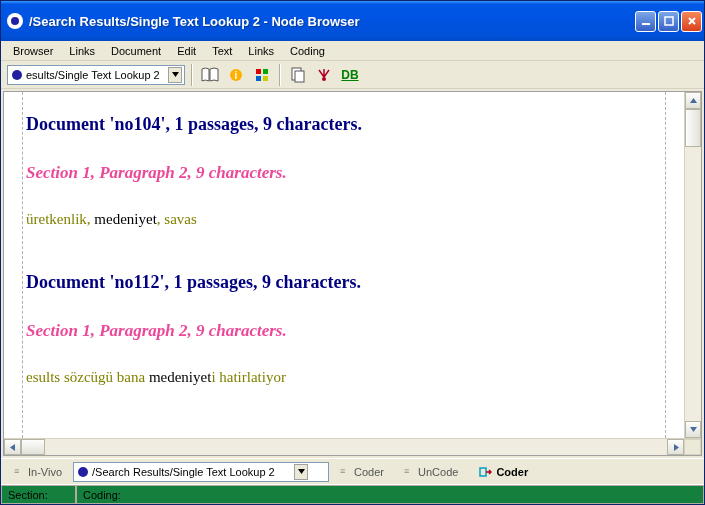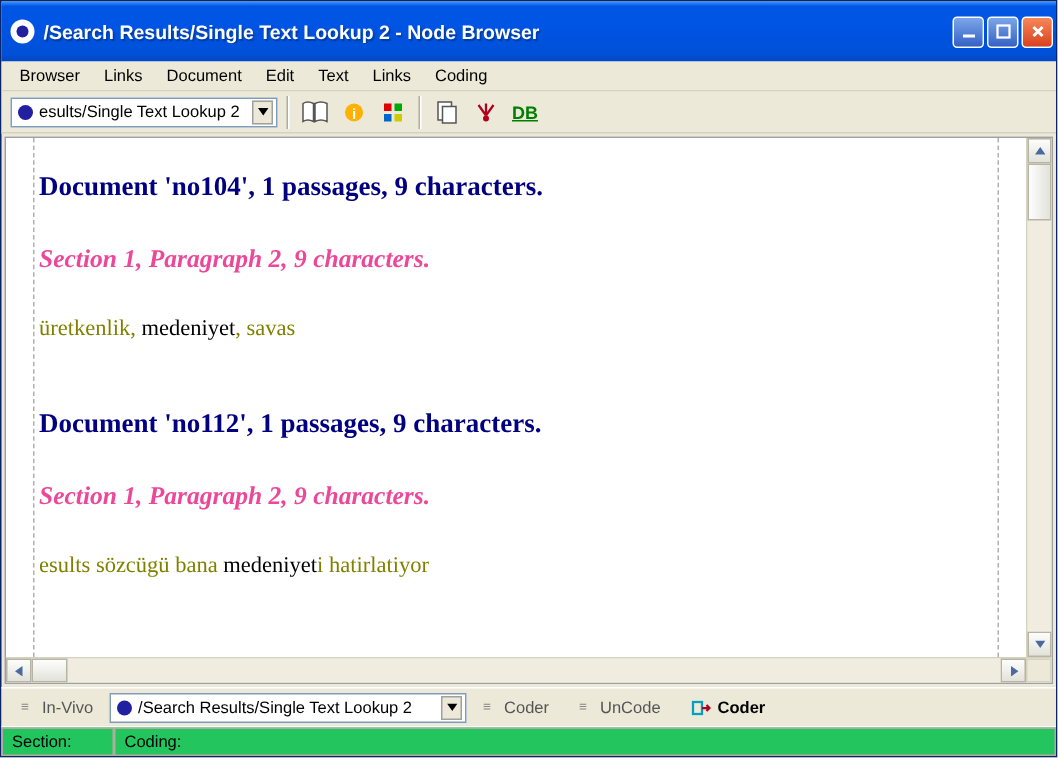--- a/index.html
+++ b/index.html
@@ -39,26 +39,26 @@
   .strack { flex:1; background:#f0ede0; position:relative; }
   .sthumb { position:absolute; left:0; right:0; background:linear-gradient(to right,#fdfdfd,#e2e2da); border:1px solid #b8b4a3; }
   .hscroll { height:17px; background:#ece9d8; border-top:1px solid #d6d2c2; display:flex; }
   .hsbtn { width:17px; background:linear-gradient(to bottom,#fdfdfd,#e2e2da); border:1px solid #b8b4a3; display:flex; align-items:center; justify-content:center; }
   .hstrack { flex:1; background:#f0ede0; position:relative; }
   .hsthumb { position:absolute; top:0; bottom:0; background:linear-gradient(to bottom,#fdfdfd,#e2e2da); border:1px solid #b8b4a3; }
   .bottombar { height:26px; background:#ece9d8; display:flex; align-items:center; padding:0 4px; border-top:1px solid #fff; gap:2px; }
   .bbtn { height:20px; padding:0 8px; display:flex; align-items:center; gap:4px; border:1px solid transparent; color:#555; cursor:default; font-size:11px; }
   .bbtn.enabled { color:#000;font-weight:bold; }
   .bbtn .stripes { display:inline-block; width:10px; line-height:3px; color:#888; font-size:9px; letter-spacing:-1px; }
-  .bcombo { display:flex; align-items:center; background:#fff; border:1px solid #7f9db9; height:20px; padding:0 2px 0 4px; }
+  .bcombo { display:flex; align-items:center; background:#fff; border:1px solid #7f9db9; height:20px; padding:0 20px 0 4px; }
   .bcombo .ci { width:10px; height:10px; background:#2020a0; border-radius:50%; margin-right:4px; }
   .bcombo .ct { font-size:11px; width:200px; white-space:nowrap; overflow:hidden; }
   .bcombo .cd { width:14px; height:16px; background:#ece9d8; border:1px solid #a0a0a0; display:flex; align-items:center; justify-content:center; margin-left:2px; }
   .statusbar { height:20px; background:#ece9d8; border-top:1px solid #fff; display:flex; align-items:stretch; }
-  .spanel { border:1px solid #b0ada0; background:#22c55e; padding:2px 6px; font-size:11px; display:flex; align-items:center; }
+  .spanel { border:1px solid #b0ada0; background:#15803d; padding:2px 6px; font-size:11px; display:flex; align-items:center; }
   .spanel.s1 { width:75px; }
   .spanel.s2 { width:220px; }
   .spanel.s3 { flex:1; }
   svg.tri { width:7px; height:6px; }
   .coder-ic { display:inline-flex; align-items:center; }
 </style>
 </head>
 <body>
 
 <div class="window">

